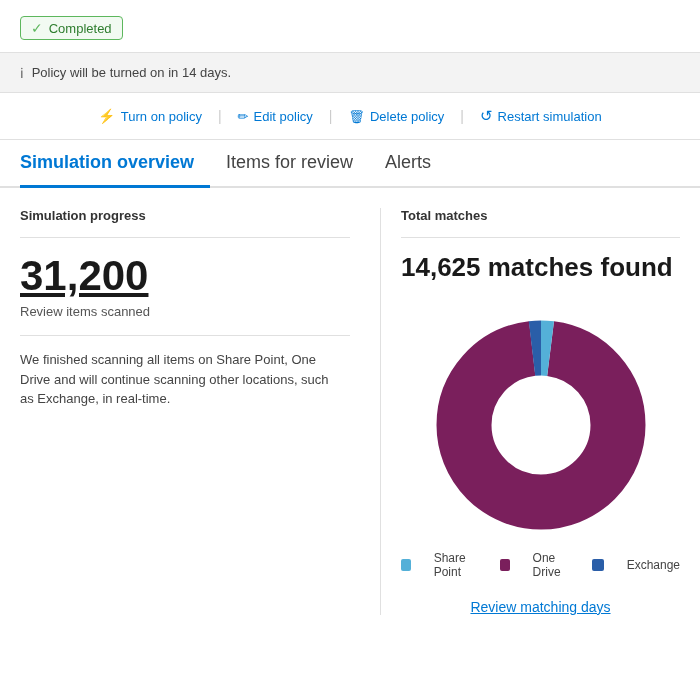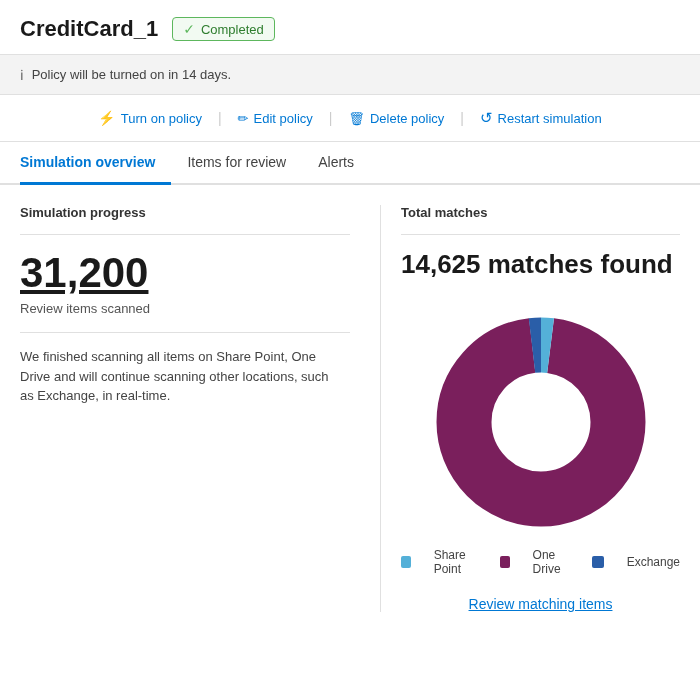--- a/index.html
+++ b/index.html
@@ -11,21 +11,21 @@
     .status-badge .check-icon { color: #5db75d; font-size: 14px; }
 
     .info-banner { display: flex; align-items: center; gap: 8px; background: #f3f3f3; padding: 10px 20px; font-size: 13px; color: #444; border-top: 1px solid #e0e0e0; border-bottom: 1px solid #e0e0e0; }
     .info-icon { color: #666; font-size: 14px; }
 
     .toolbar { display: flex; align-items: center; justify-content: center; gap: 8px; padding: 10px 20px; border-bottom: 1px solid #e0e0e0; }
     .toolbar-btn { display: flex; align-items: center; gap: 5px; background: none; border: none; color: #0078d4; cursor: pointer; font-size: 13px; padding: 4px 8px; }
     .toolbar-divider { color: #ccc; }
 
     .tabs { display: flex; align-items: flex-end; padding: 0 20px; border-bottom: 2px solid #e0e0e0; }
-    .tab { padding: 12px 16px; font-size: 14px; cursor: pointer; color: #444; border-bottom: 3px solid transparent; margin-bottom: -2px; }
+    .tab { padding: 12px 16px; font-size: 18px; cursor: pointer; color: #444; border-bottom: 3px solid transparent; margin-bottom: -2px; }
     .tab.active { color: #0078d4; border-bottom: 3px solid #0078d4; font-weight: 600; }
     .tab:first-child { padding-left: 0; }
 
     .content { display: flex; padding: 20px; gap: 0; }
 
     .left-panel { flex: 0 0 360px; padding-right: 30px; }
     .right-panel { flex: 1; }
 
     .section-label { font-size: 13px; font-weight: 600; color: #333; }
     .big-number { font-size: 42px; font-weight: 700; color: #1a1a1a; margin-bottom: 4px; text-decoration: underline; }
@@ -46,21 +46,20 @@
     .legend { display: flex; align-items: center; justify-content: center; gap: 16px; margin-bottom: 20px; }
     .legend-item { display: flex; align-items: center; gap: 23px; font-size: 12px; color: #444; }
     .legend-dot { width: 12px; height: 12px; border-radius: 2px; display: inline-block; }
 
     .review-link { display: block; text-align: center; color: #0078d4; font-size: 14px; cursor: pointer; margin-top: 8px; }
   </style>
 </head>
 <body>
 
 <div class="header">
-  <span class="header-title">CreditCard_1</span>
   <div class="status-badge">
     <span class="check-icon">✓</span>
     <span>Completed</span>
   </div>
 </div>
 
 <div class="info-banner">
   <span class="info-icon">ℹ</span>
   <span>Policy will be turned on in 14 days.</span>
 </div>
@@ -137,16 +136,16 @@
       <div class="legend-item">
         <span class="legend-dot" style="background:#7a1f5c;"></span>
         <span>One Drive</span>
       </div>
       <div class="legend-item">
         <span class="legend-dot" style="background:#2a5ea8;"></span>
         <span>Exchange</span>
       </div>
     </div>
 
-    <a class="review-link" href="#">Review matching items</a>
+    <a class="review-link" href="#">Review matching days</a>
   </div>
 
 </div>
 
 </body></html>

